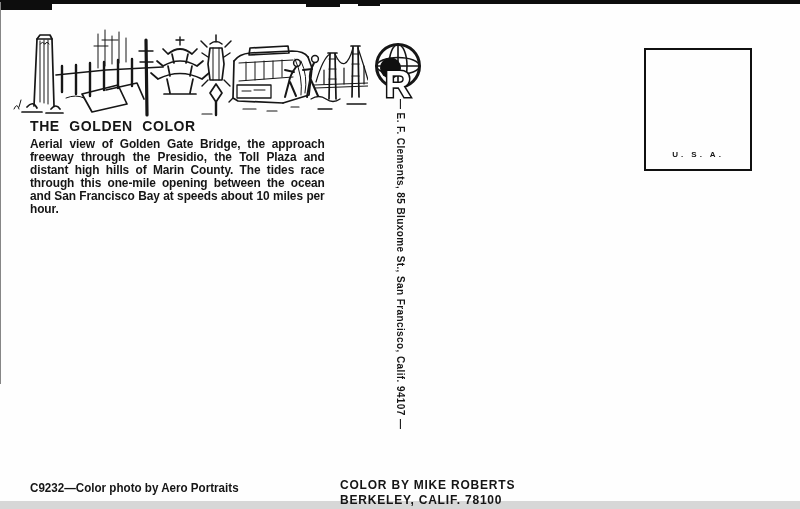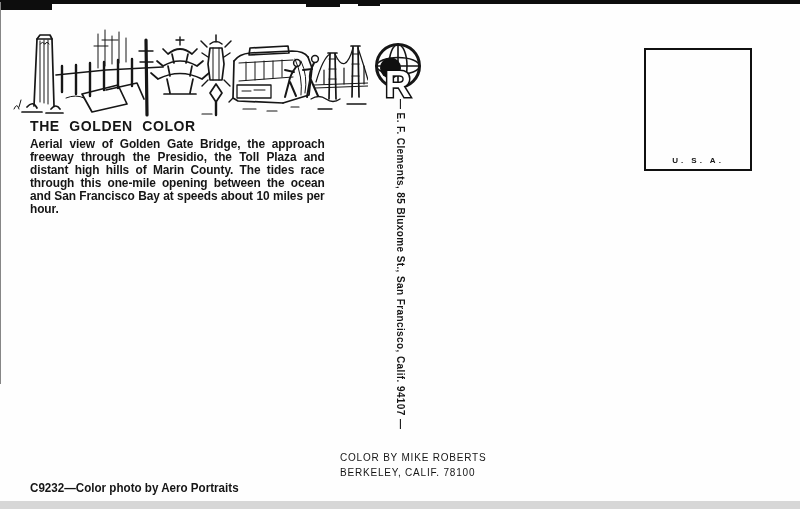--- a/index.html
+++ b/index.html
@@ -41,33 +41,33 @@
     writing-mode:vertical-rl;
     font-size:10px;font-weight:700;letter-spacing:.4px;
     white-space:nowrap;
   }
 
   .stamp-box{
     position:absolute;left:644px;top:48px;width:104px;height:119px;
     border:2.5px solid #101010;
   }
   .stamp-box .usa{
-    position:absolute;left:0;right:0;bottom:4px;
+    position:absolute;left:0;right:0;bottom:10px;
     text-align:center;
     font-size:8px;font-weight:700;letter-spacing:3px;
   }
 
   .photo-credit{
     position:absolute;left:30px;top:480px;
     font-size:13.5px;font-weight:700;white-space:nowrap;
     transform:scaleX(.86);transform-origin:left top;
   }
   .color-credit{
-    position:absolute;left:340px;top:451px;
-    font-size:10px;font-weight:400;letter-spacing:.8px;line-height:14.5px;
+    position:absolute;left:340px;top:478px;
+    font-size:12px;font-weight:700;letter-spacing:.8px;line-height:14.5px;
     white-space:nowrap;
   }
 
   svg .ink{stroke:#161616;fill:none;stroke-linecap:round;stroke-linejoin:round;}
 </style>
 </head>
 <body>
 
 <div class="postcard">
 

